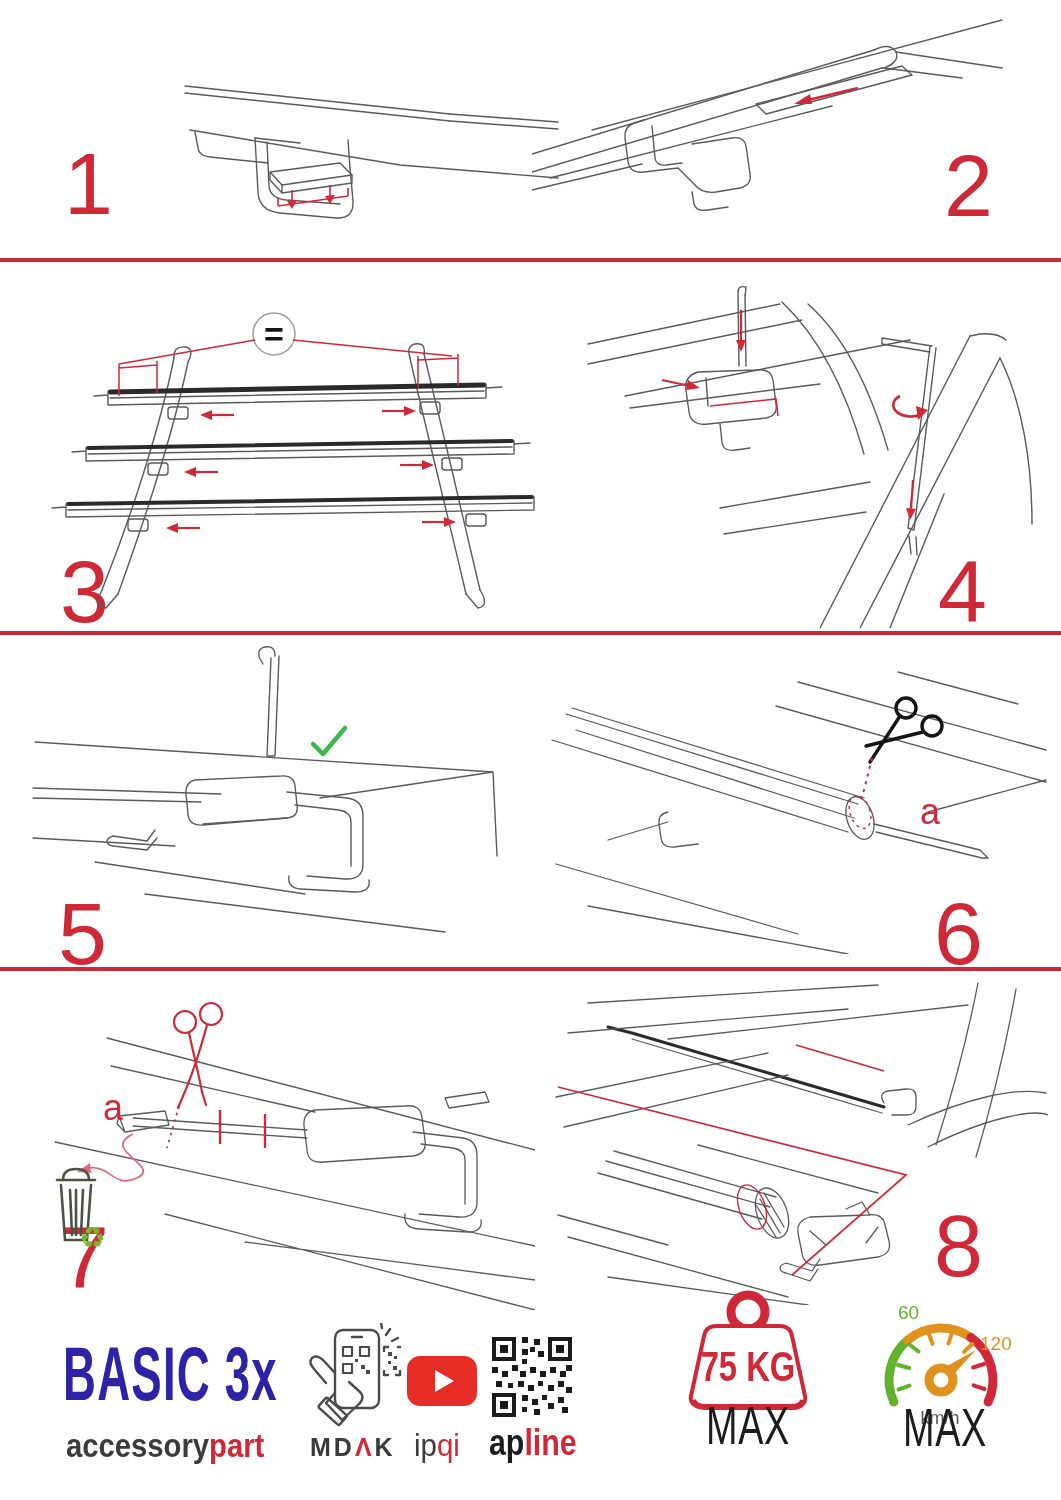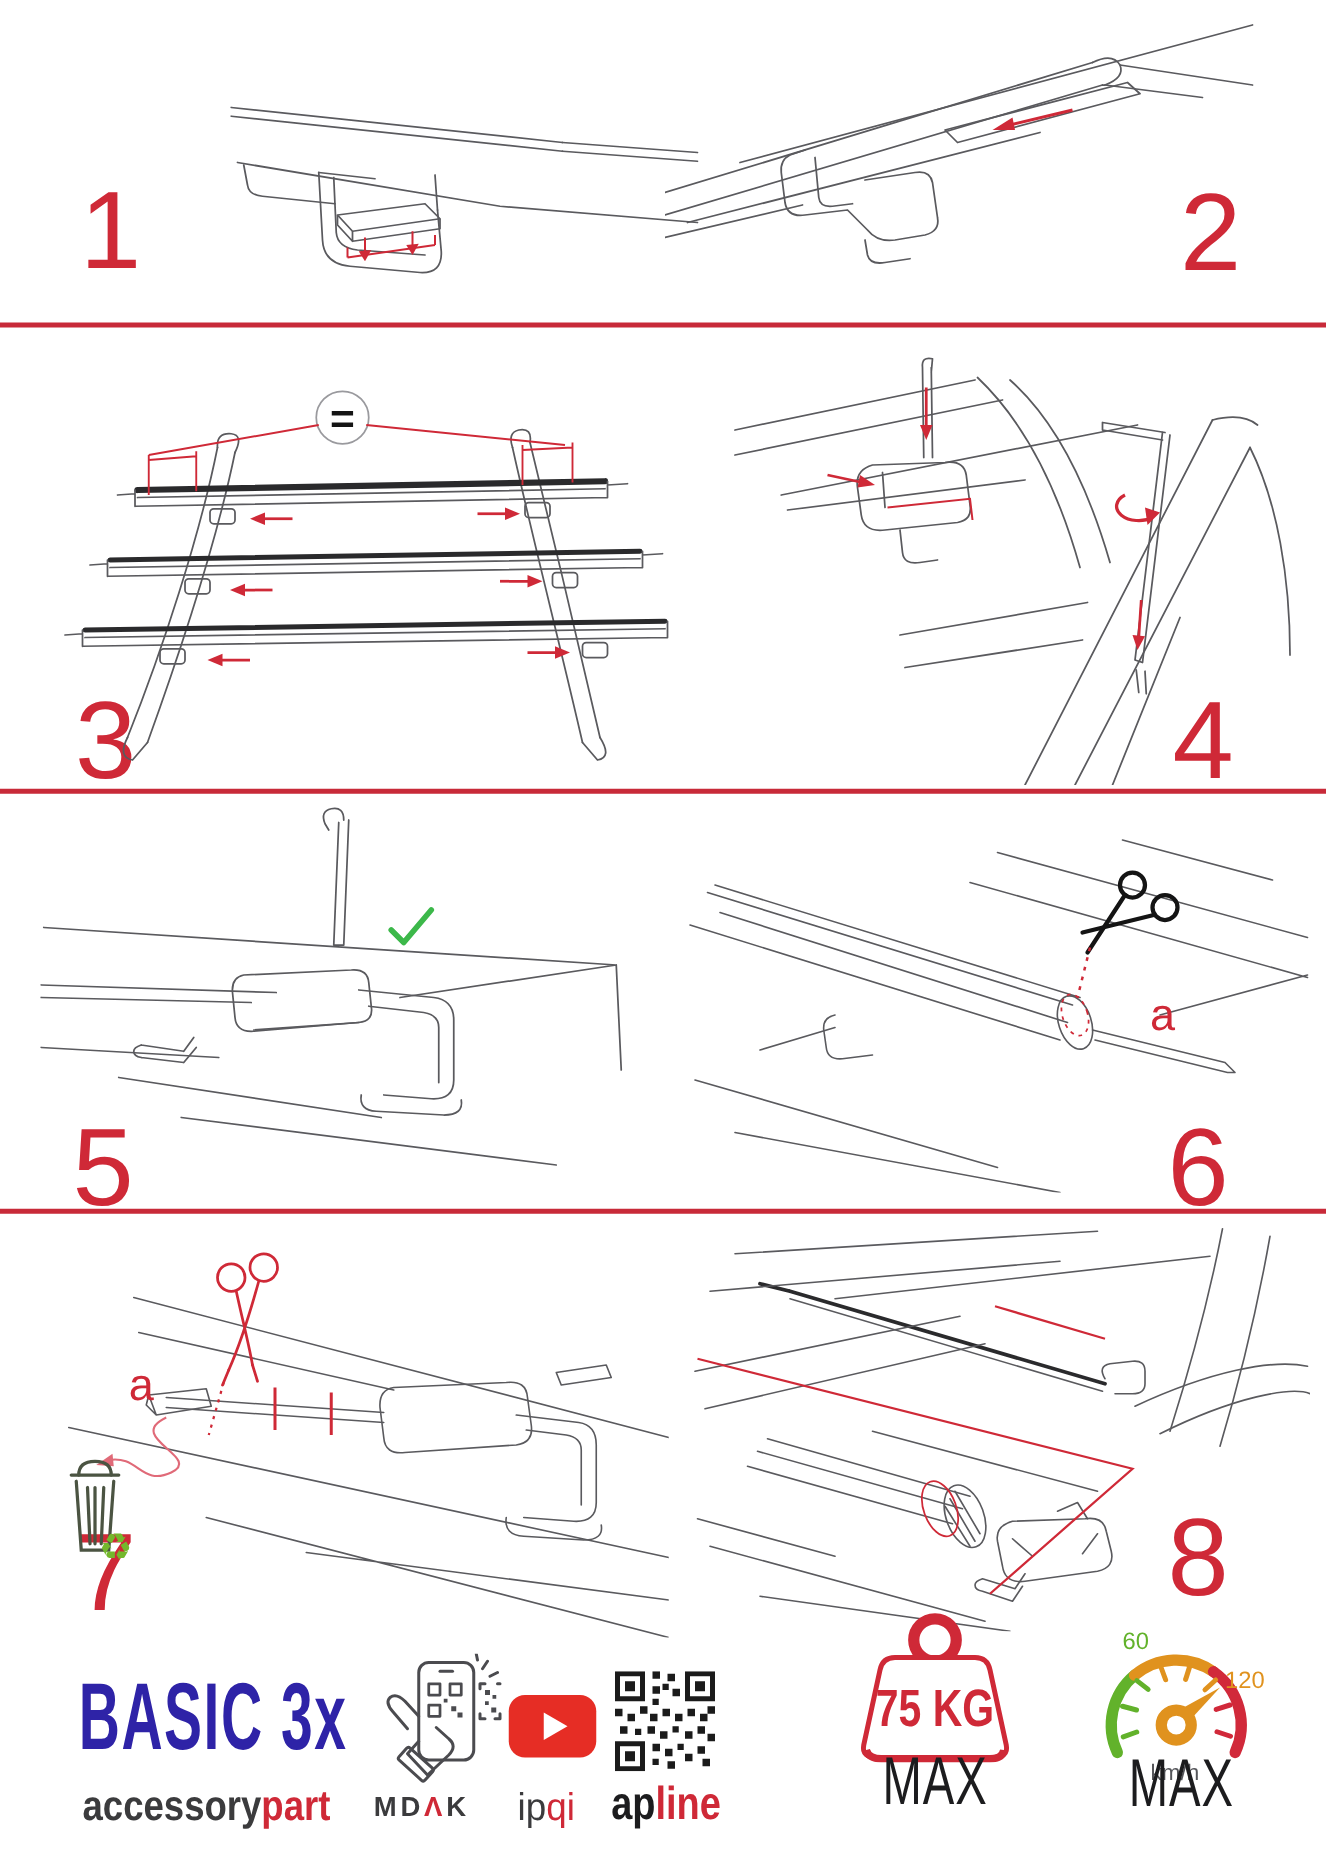--- a/index.html
+++ b/index.html
@@ -10,21 +10,21 @@
   .art{position:absolute;}
   .alabel{fill:#cf2937;font-family:"Liberation Sans",sans-serif;font-size:36px;}
   
   .brand-title{position:absolute;left:63px;top:1336px;color:#2e23a7;font-size:76px;line-height:1;
                font-weight:bold;transform:scaleX(0.60);transform-origin:left top;letter-spacing:2px;white-space:nowrap;}
   .brand-sub{position:absolute;left:66px;top:1428px;font-size:34px;font-weight:bold;line-height:1;
              transform:scaleX(0.86);transform-origin:left top;white-space:nowrap;}
   .dark{color:#3b3b3d;}
   .red{color:#cf2937;}
   .logo-word{position:absolute;font-weight:bold;line-height:1;white-space:nowrap;}
-  .mdak{left:299px;top:1435px;font-size:22px;letter-spacing:3px;color:#3b3b3d;}
+  .mdak{left:310px;top:1435px;font-size:25px;letter-spacing:3px;color:#3b3b3d;}
   .ipqi{left:414px;top:1430px;font-size:31px;font-weight:normal;color:#3b3b3d;transform:scaleX(0.95);transform-origin:left top;}
   .apline{left:489px;top:1424px;font-size:37px;color:#1c1c1e;transform:scaleX(0.82);transform-origin:left top;}
   .yt{position:absolute;left:407px;top:1356px;width:70px;height:50px;background:#e62d25;border-radius:13px;
       display:flex;align-items:center;justify-content:center;}
   .yt-tri{width:0;height:0;border-left:19px solid #ffffff;border-top:11px solid transparent;border-bottom:11px solid transparent;margin-left:4px;}
   .maxlabel{position:absolute;color:#1c1c1e;font-size:54px;line-height:1;letter-spacing:1px;
             transform:scaleX(0.70);transform-origin:center top;text-align:center;}
 </style>
 </head>
 <body>

